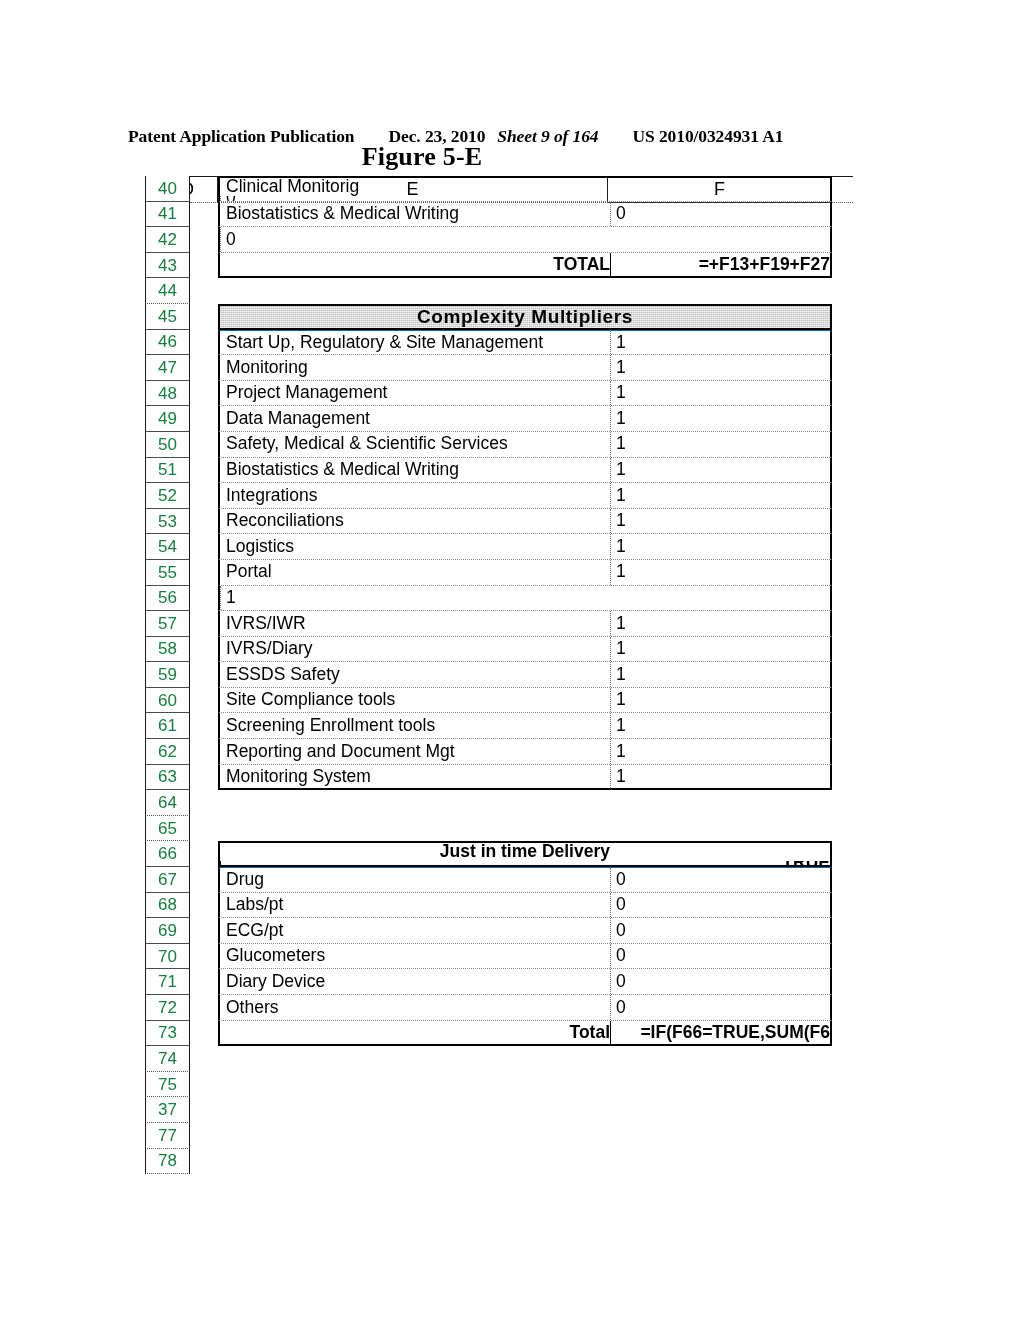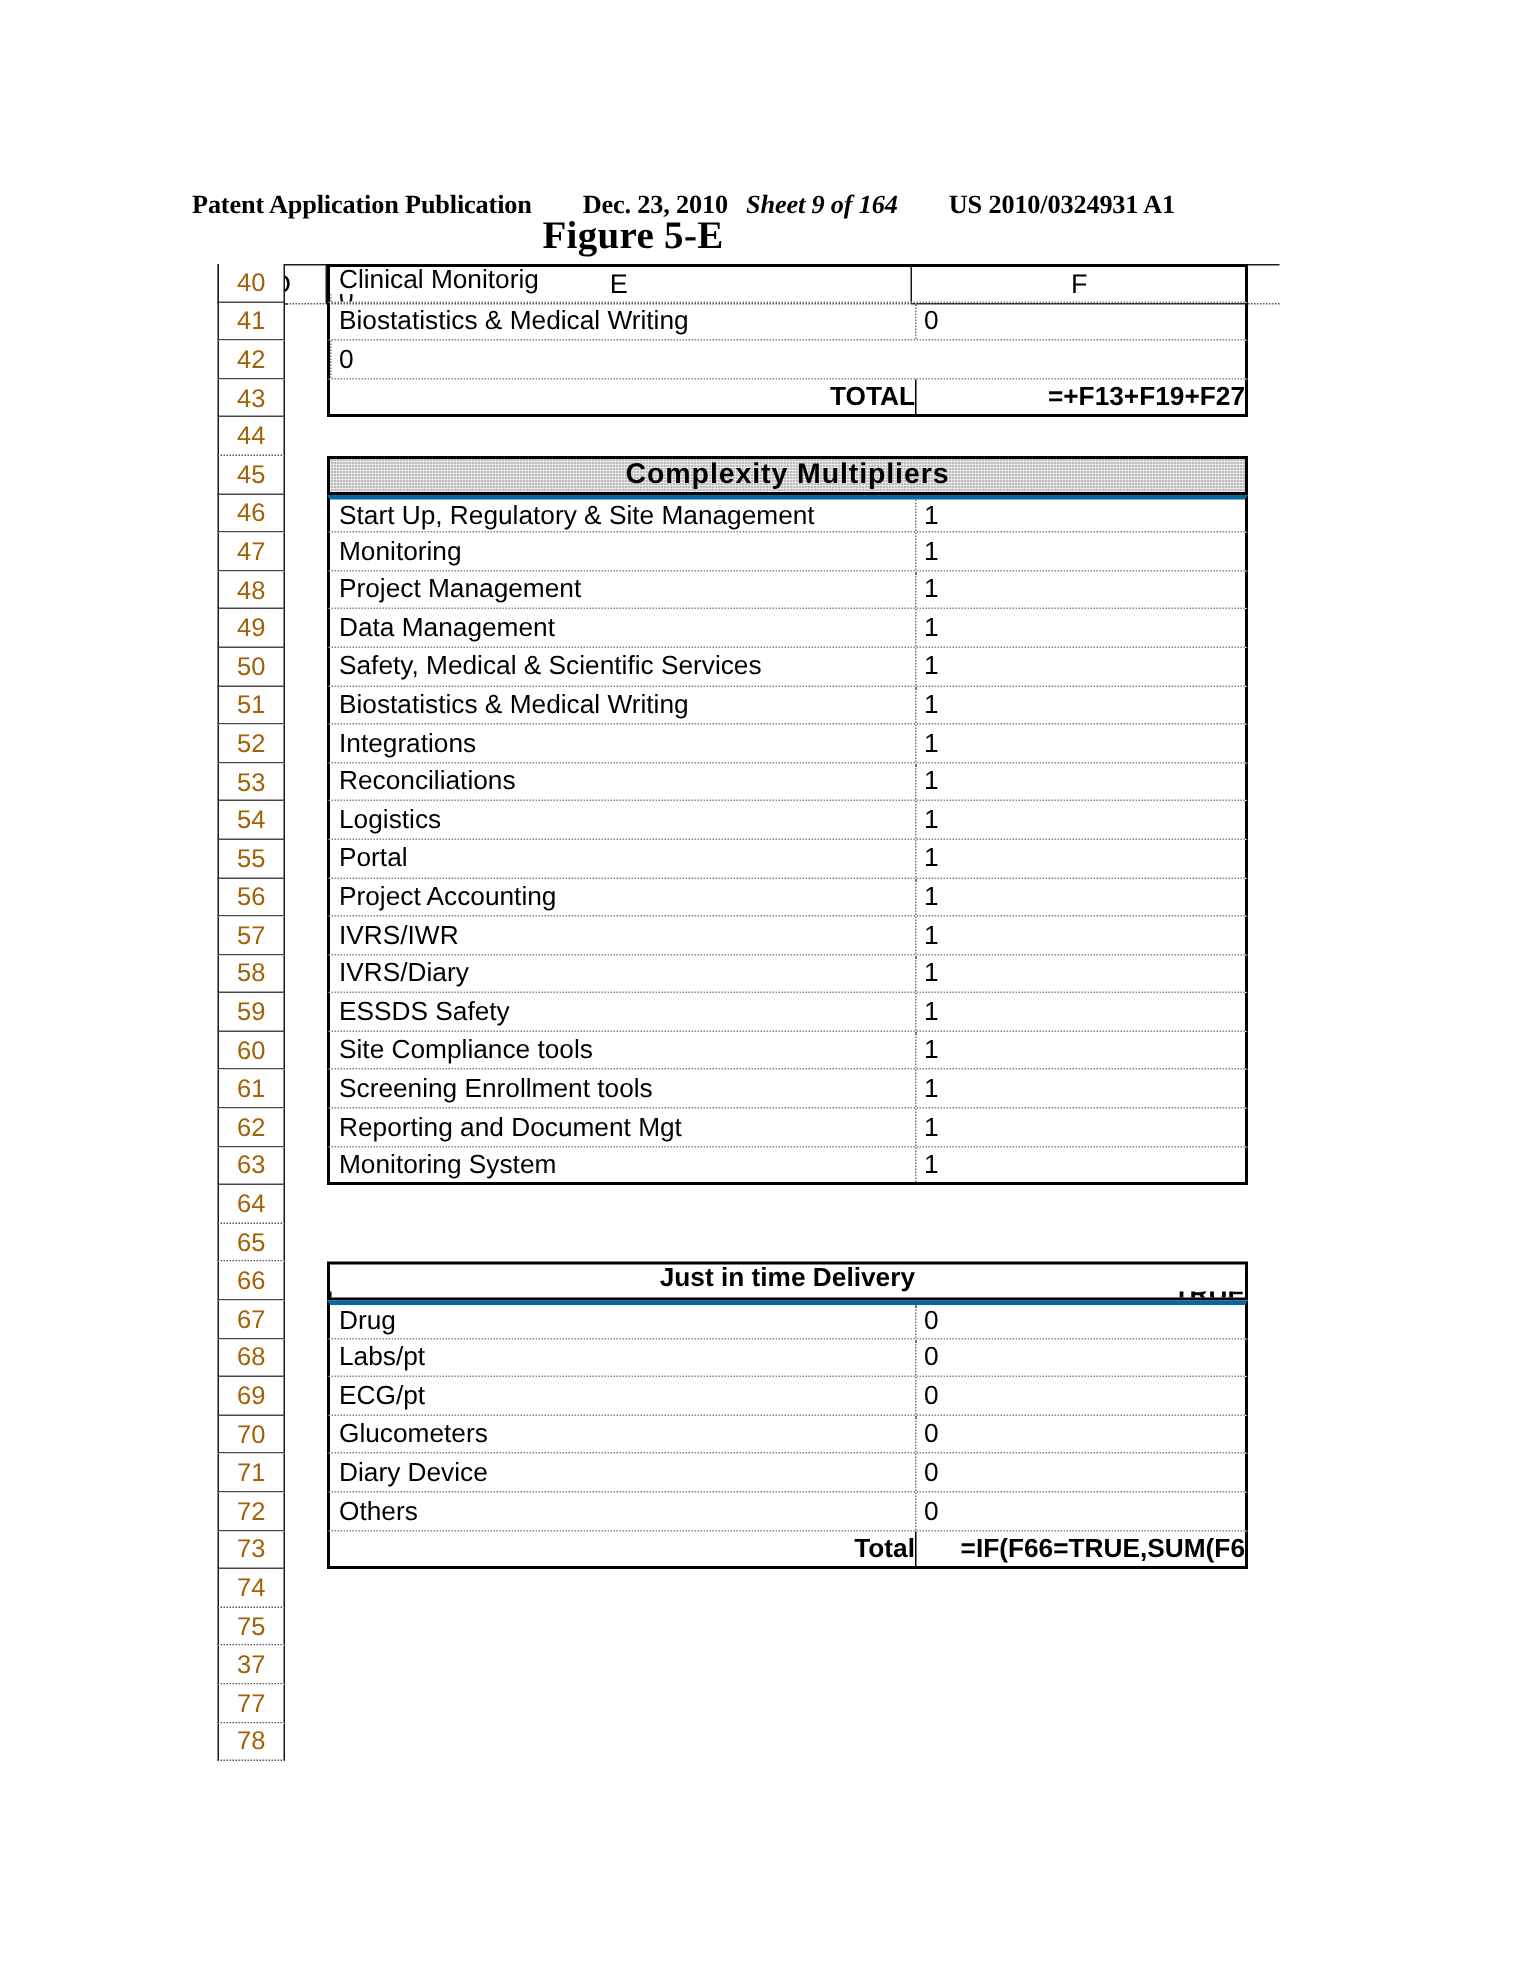--- a/index.html
+++ b/index.html
@@ -74,21 +74,21 @@
     height: 100%;
     box-sizing: border-box;
     border-left: 1.6px solid #1a1a1a;
     border-right: 1.6px solid #1a1a1a;
     border-bottom: 1.1px solid #4a4a4a;
     display: flex;
     align-items: center;
     justify-content: center;
     font-size: 17px;
     line-height: 1;
-    color: #a16207;
+    color: #15803d;
     background: #ffffff;
   }
   .gutter.dotted-b { border-bottom: 1.1px dotted #555555; }
 
   
   .dcol {
     position: absolute;
     left: 45px;
     top: 0;
     width: 28px;
@@ -103,21 +103,21 @@
     width: 614px;
     height: 100%;
     box-sizing: border-box;
     border-left: 2.2px solid #000000;
     border-right: 2.2px solid #000000;
     display: flex;
   }
   .block.sep-bottom  { border-bottom: 1px dotted #888888; }
   .block.hard-bottom { border-bottom: 2.2px solid #000000; }
   .block.hard-top    { border-top: 2.2px solid #000000; flex-direction: column; }
-  .block.thin-top    { border-top: 3px solid #0369a1; }
+  .block.thin-top    { border-top: 1px solid #0369a1; }
 
   .cell-e {
     width: 390px;
     box-sizing: border-box;
     padding: 0 0 0 6px;
     display: flex;
     align-items: center;
     font-size: 17.5px;
     line-height: 1;
     white-space: nowrap;
@@ -445,23 +445,20 @@
           <span>1</span>
         </div>
       </div>
     </div>
     <div class="row">
       <div class="gutter">
         <span>56</span>
       </div>
       <div class="dcol"></div>
       <div class="block sep-bottom">
-        <div class="cell-e">
-          <span>Project Accounting</span>
-        </div>
         <div class="cell-f">
           <span>1</span>
         </div>
       </div>
     </div>
     <div class="row">
       <div class="gutter">
         <span>57</span>
       </div>
       <div class="dcol"></div>

